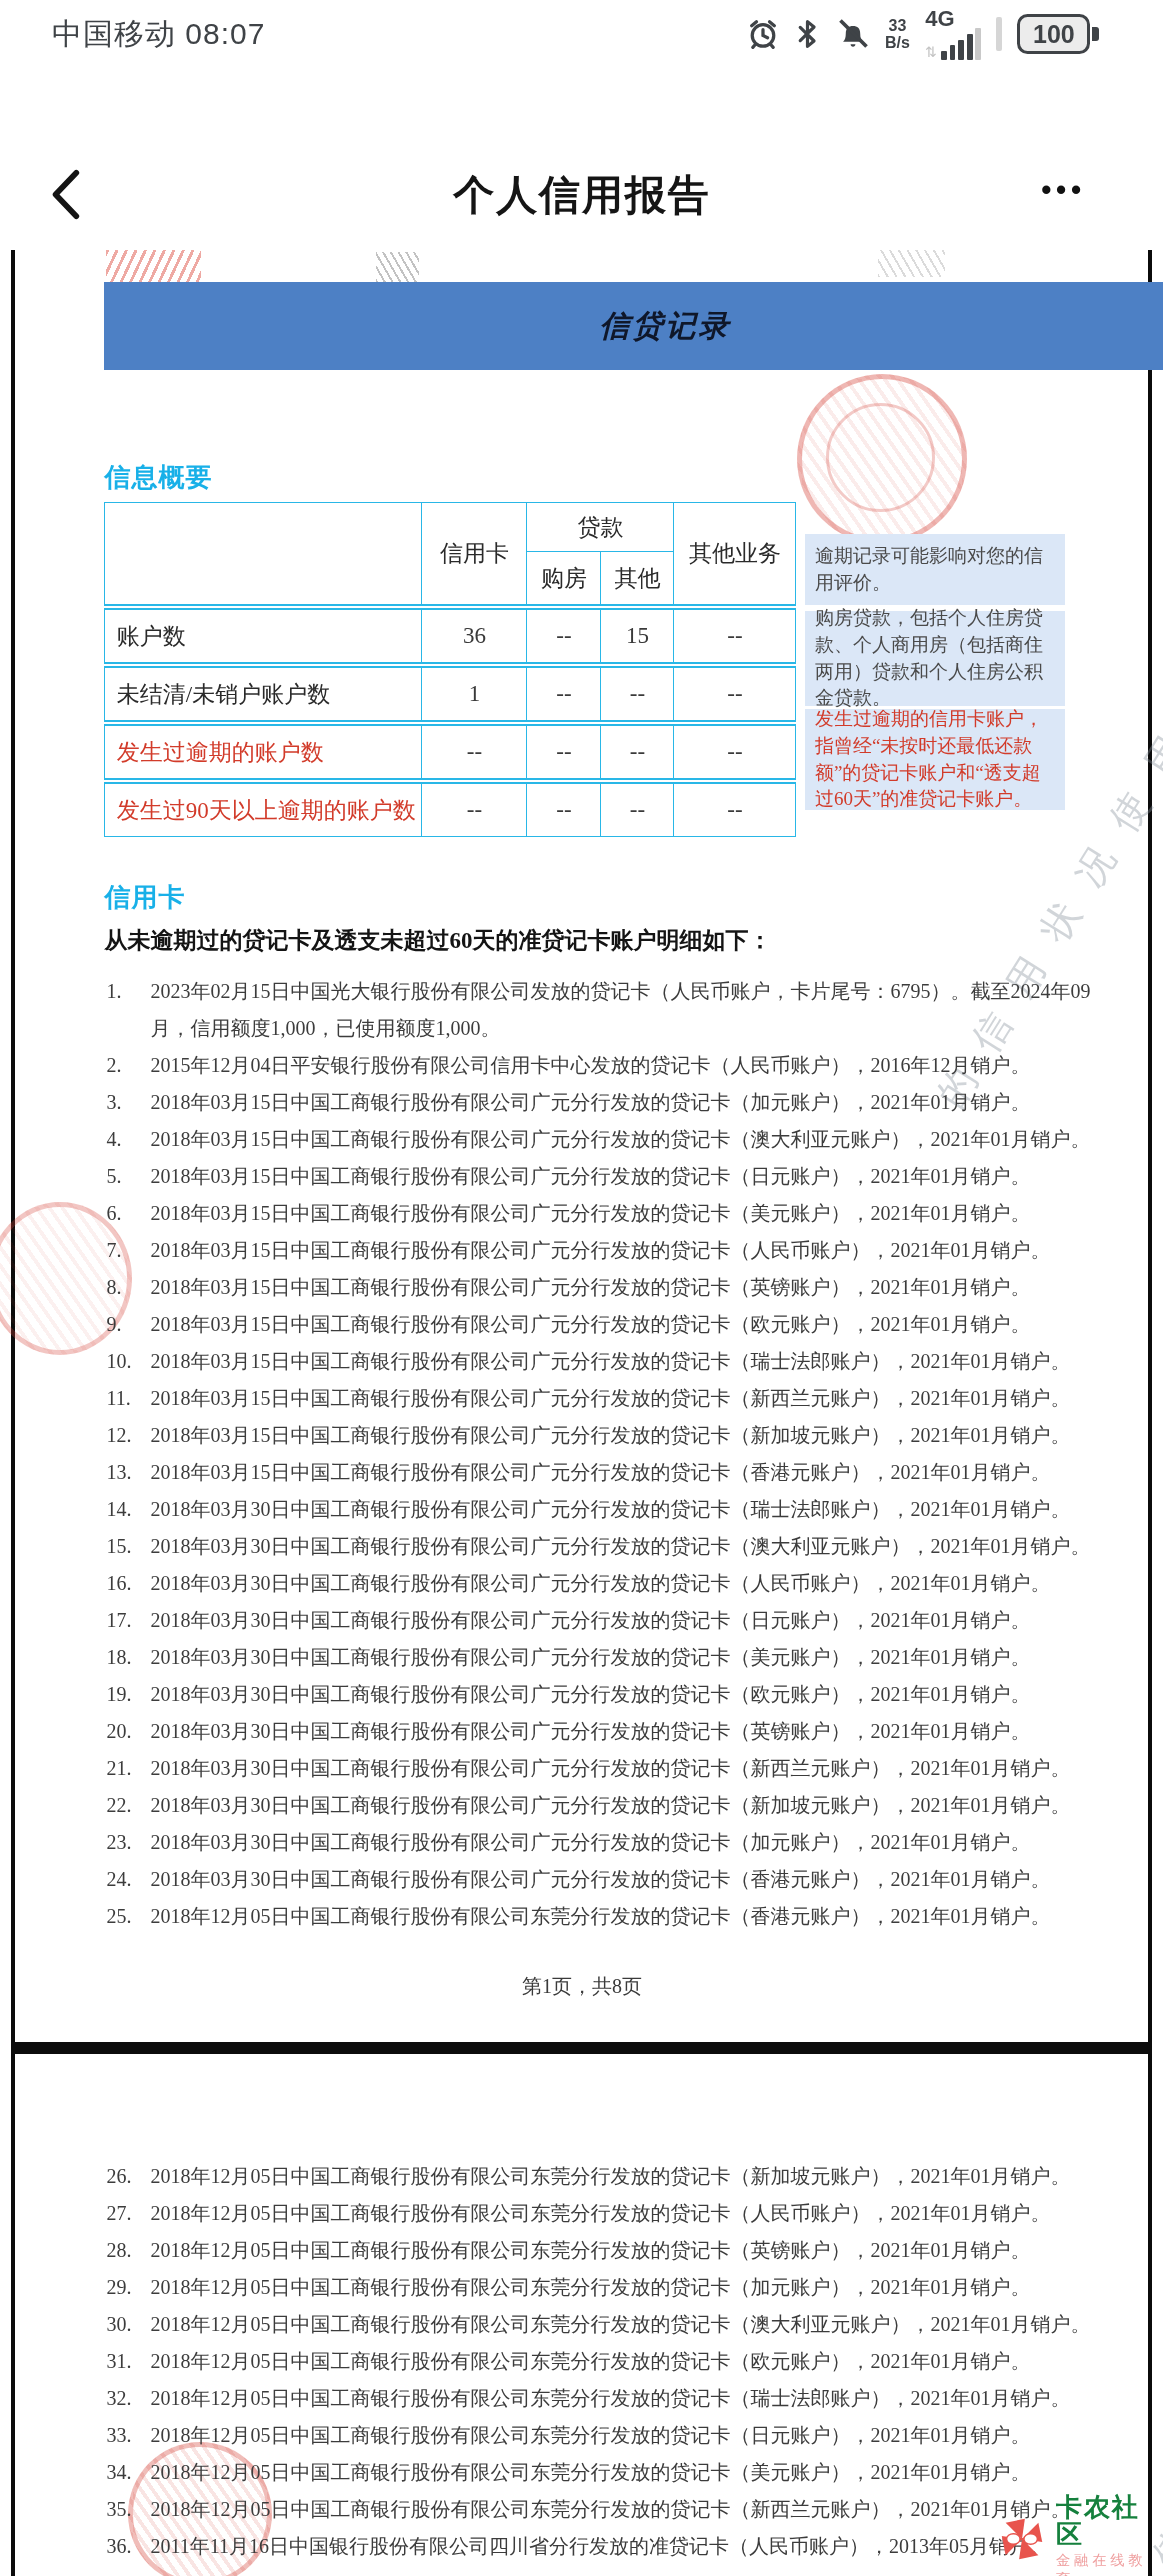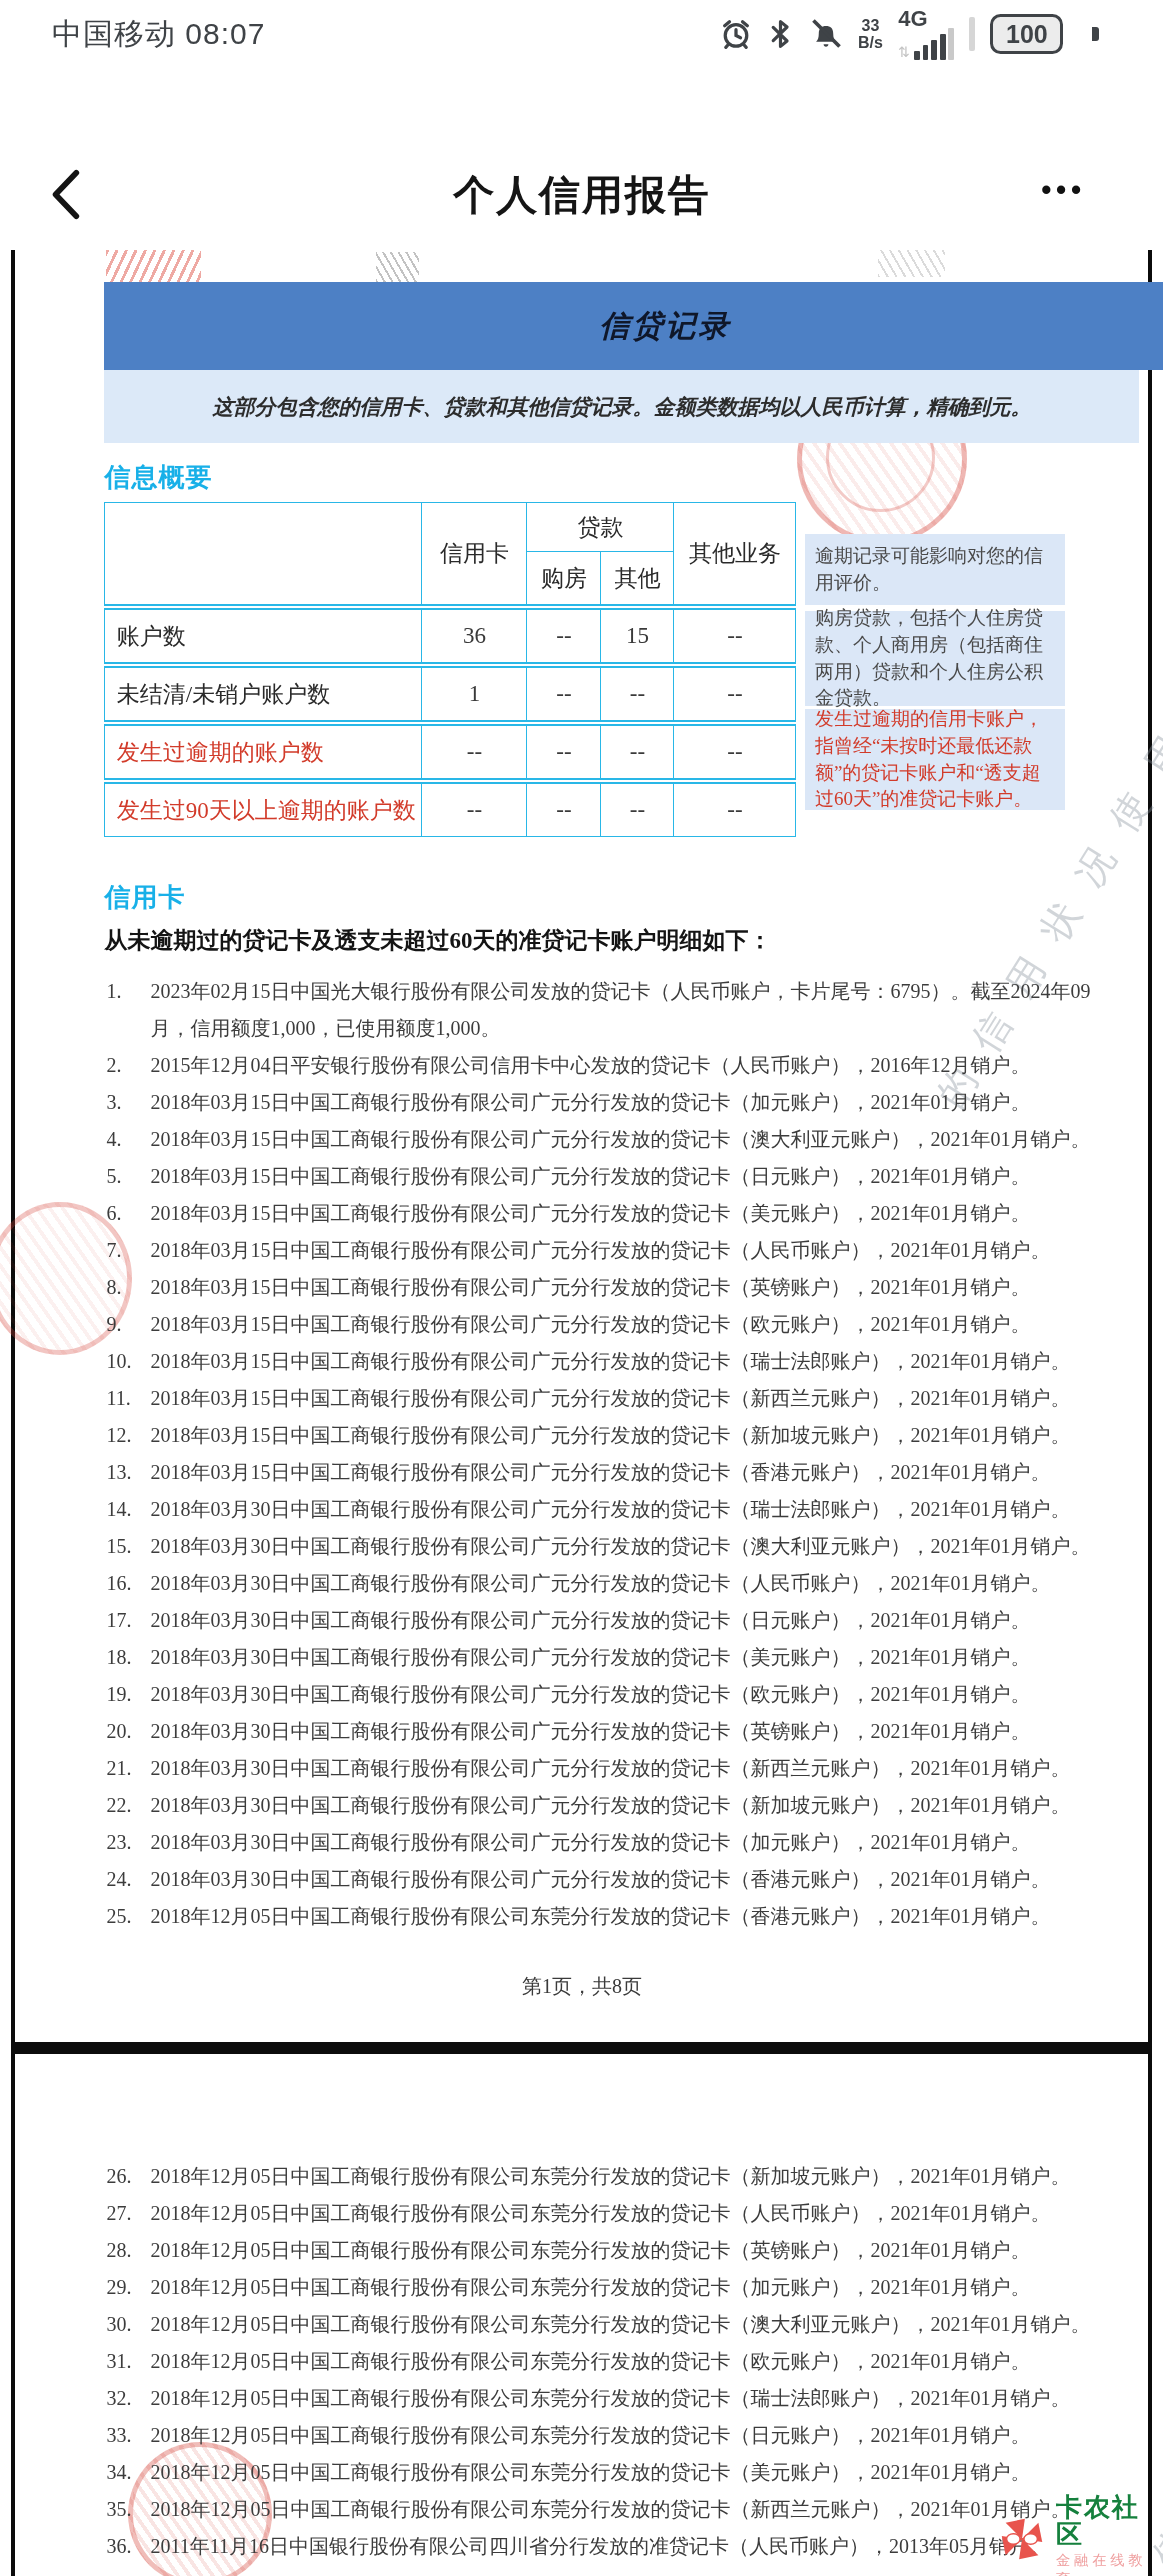--- a/index.html
+++ b/index.html
@@ -15,21 +15,21 @@
   .speed{display:flex;flex-direction:column;align-items:center;font-size:16px;line-height:17px;font-weight:700;}
   .net{display:flex;flex-direction:column;align-items:flex-start;}
   .net-type{font-size:22px;font-weight:700;line-height:19px;}
   .net-bottom{display:flex;align-items:flex-end;gap:2.9px;}
   .updown{font-size:14.3px;color:#c3c3c3;line-height:13.4px;margin-right:1px;}
   .bars{display:flex;align-items:flex-end;gap:2.9px;}
   .bar{width:5.7px;background:#3f4347;border-radius:1px;}
   .b1{height:8.6px;}.b2{height:14.3px;}.b3{height:20px;}.b4{height:26px;}
   .bar.light{background:#c9c9c9;height:31.5px;}
   .simbar{width:5.7px;height:34px;background:#d6d6d6;border-radius:1.9px;}
-  .battery{display:flex;align-items:center;gap:27px;}
+  .battery{display:flex;align-items:center;}
   .batt-body{width:67px;height:34px;border:3.8px solid #3f4347;border-radius:10.5px;background:#ececec;
              display:flex;align-items:center;justify-content:center;font-size:25px;font-weight:700;}
   .batt-nub{width:6.7px;height:14.3px;background:#3f4347;border-radius:0 2.9px 2.9px 0;margin-left:1.9px;}
   
   .nav-bar{position:absolute;left:0;top:149px;width:1164px;height:92px;display:flex;align-items:center;
            font-family:Liberation Sans, sans-serif;}
   .nav-title{position:absolute;left:0;right:0;text-align:center;font-size:41px;font-weight:600;color:#151515;letter-spacing:1.9px;}
   .back-btn{position:absolute;left:48px;top:17px;width:46px;height:57px;display:flex;align-items:center;cursor:pointer;}
   .menu-btn{position:absolute;right:78px;top:25px;font-size:29px;font-weight:700;color:#111;letter-spacing:4.8px;cursor:pointer;}
   
@@ -171,21 +171,20 @@
       <div class="wm-hatch hatch-gray"></div>
       <div class="wm-hatch hatch-gray2"></div>
       <div class="wm-stamp stamp-main"></div>
       <div class="wm-stamp stamp-main-inner"></div>
       <div class="wm-stamp stamp-left"></div>
       <div class="wm-stamp stamp-bottom"></div>
       <div class="wm-text wm-text-1">的信用状况使用</div>
       <div class="wm-text wm-text-2">的信用状况使用</div>
 
       <div class="hdr-blue">信贷记录</div>
-      <div class="hdr-sub">这部分包含您的信用卡、贷款和其他信贷记录。金额类数据均以人民币计算，精确到元。</div>
 
       <div class="h-cyan h-summary">信息概要</div>
 
       <table class="sum-table">
         <colgroup>
             <col class="c0">
             <col class="c1">
             <col class="c2">
             <col class="c3">
             <col class="c4">

